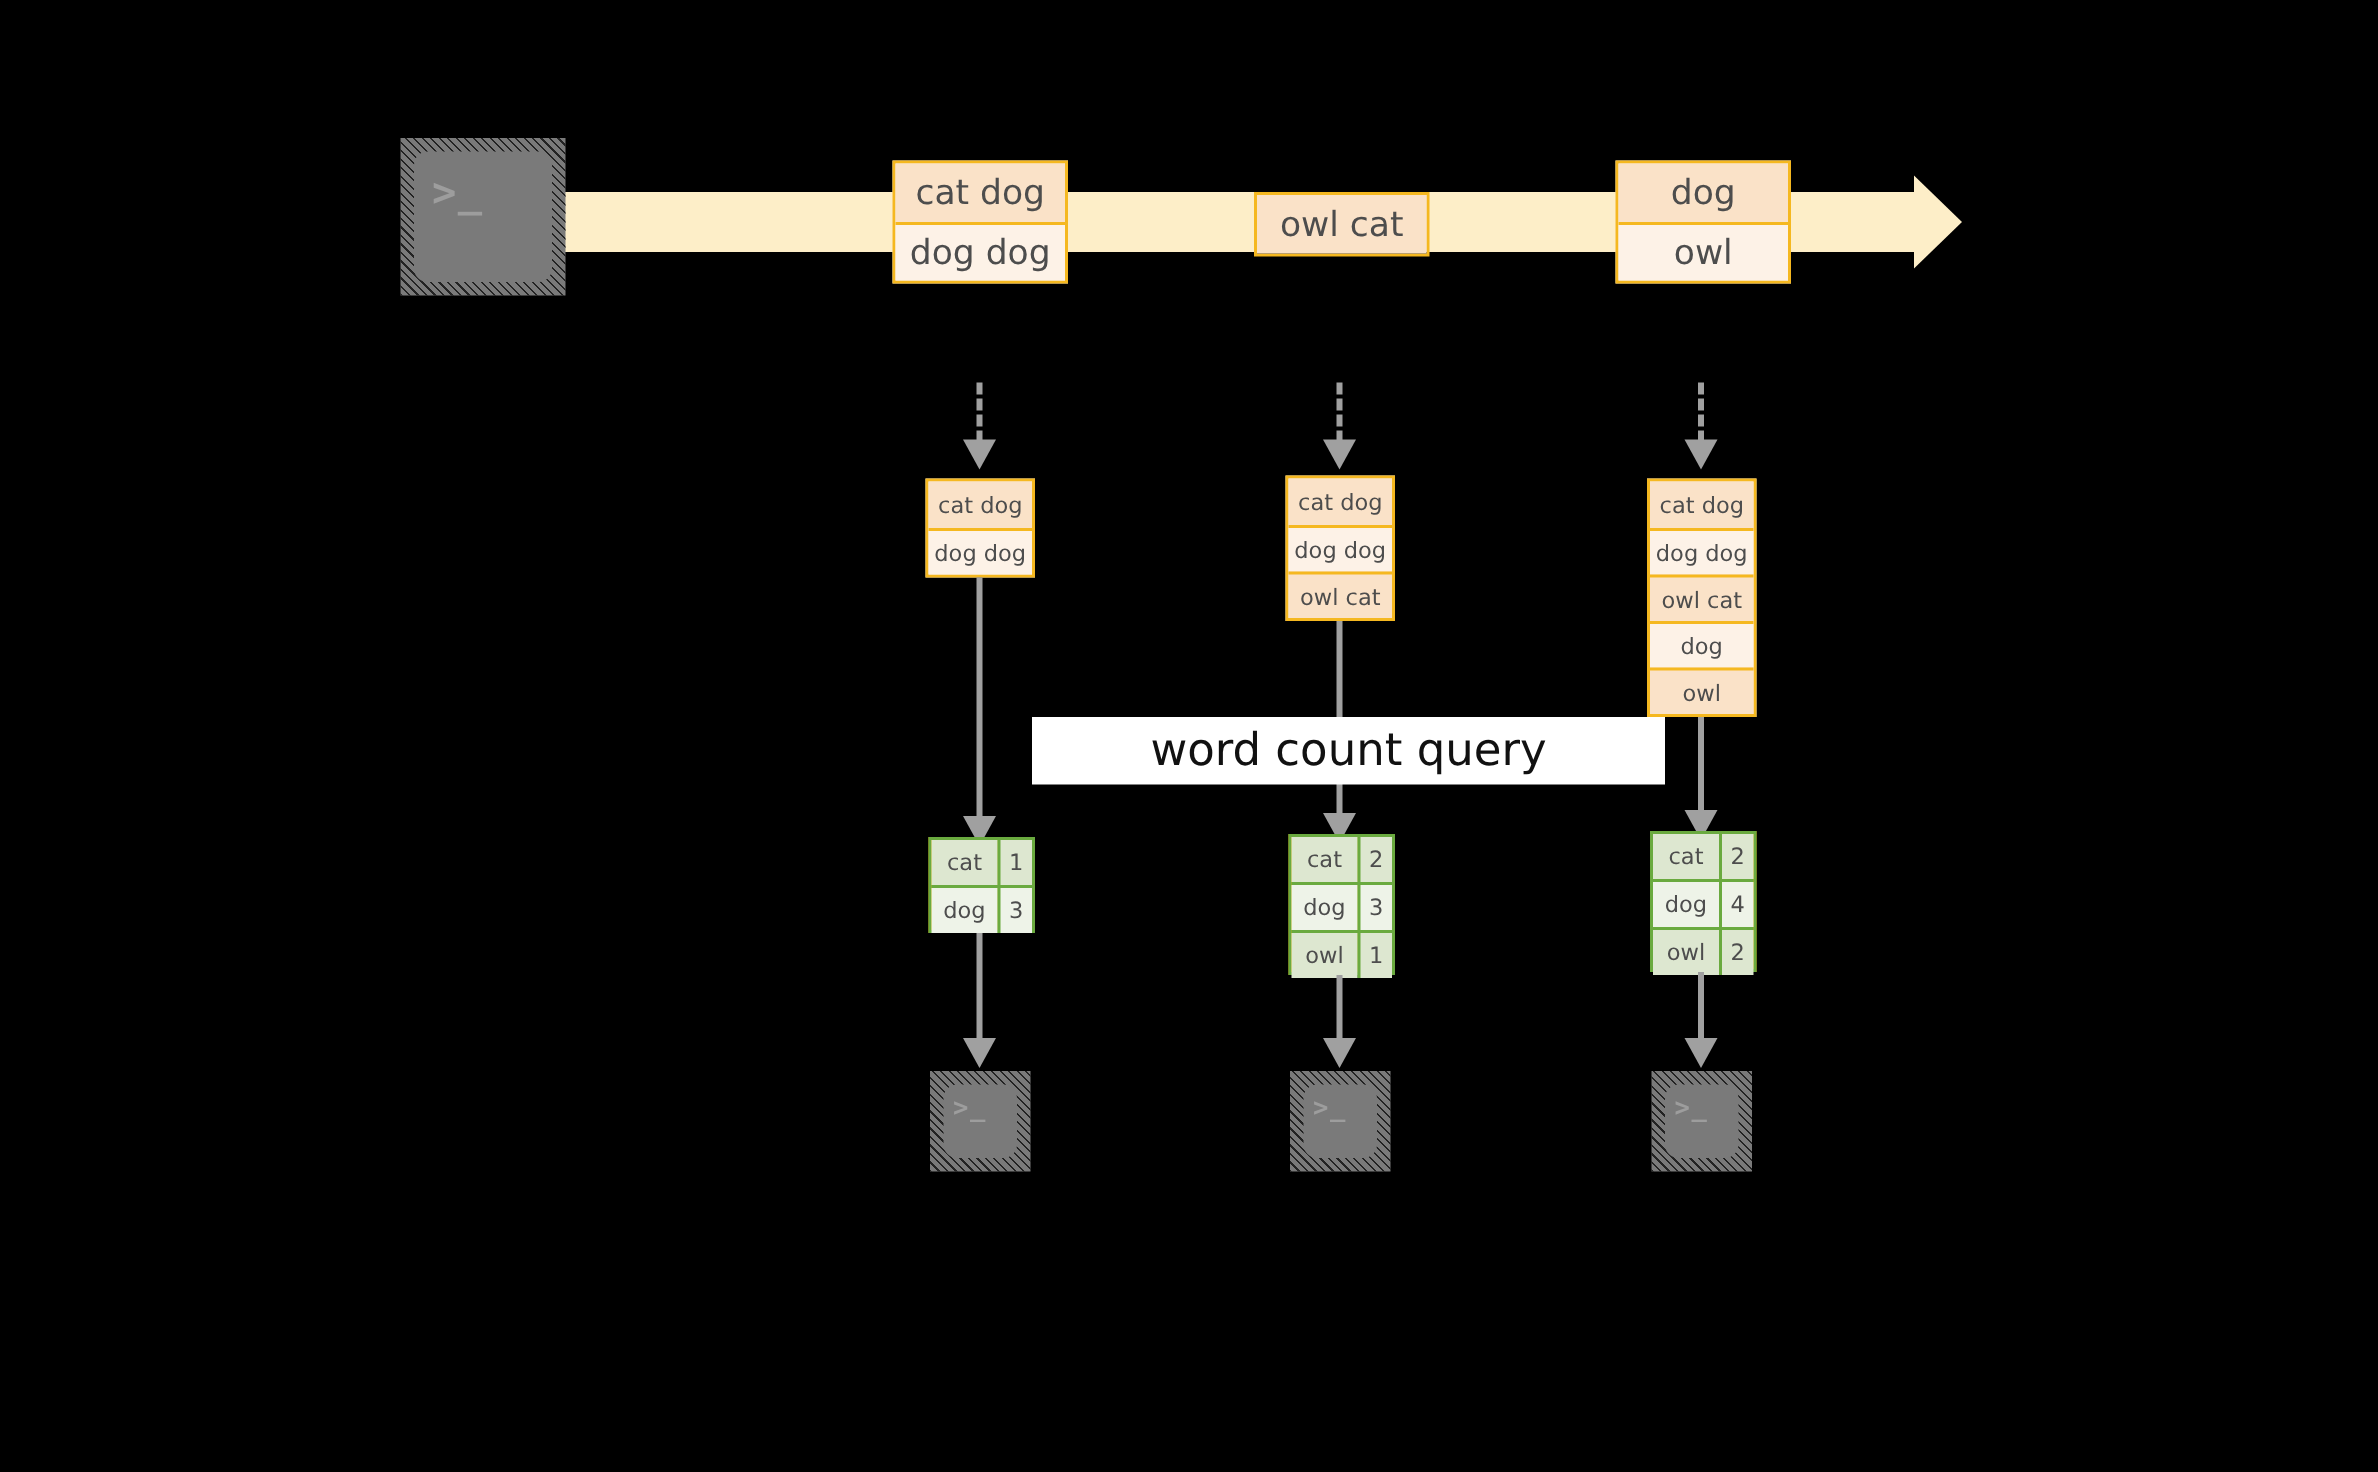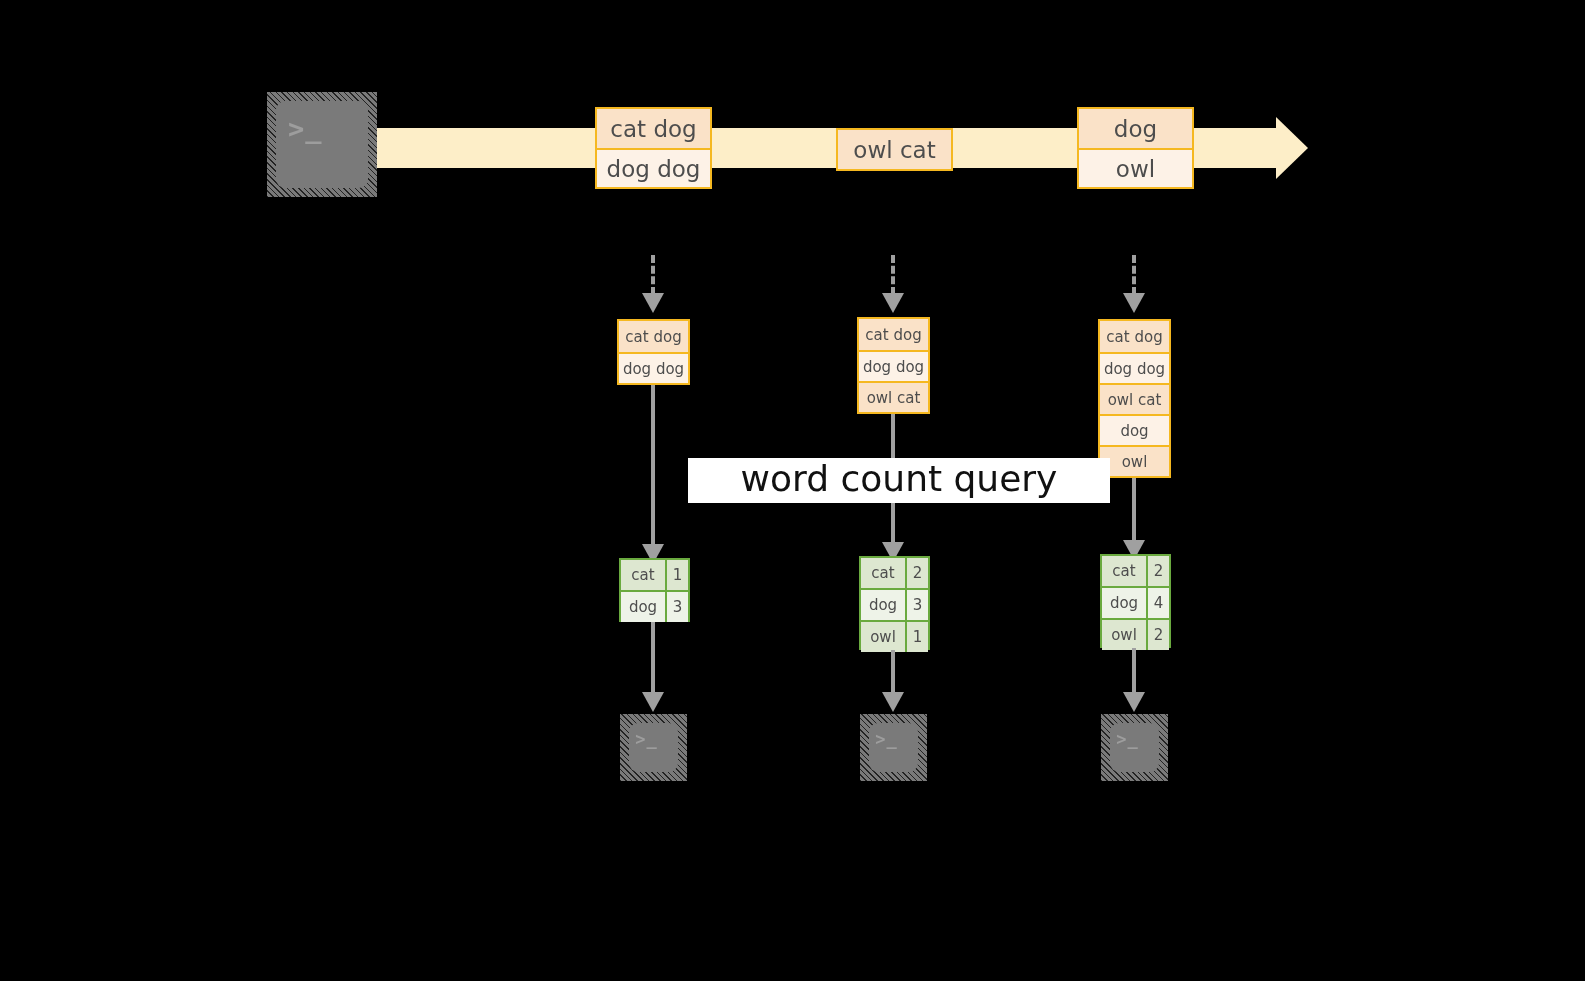--- a/index.html
+++ b/index.html
@@ -129,24 +129,25 @@
     border-left: 11px solid transparent;
     border-right: 11px solid transparent;
     border-top: 20px solid #a0a0a0;
   }
 
   
   .banner {
     position: absolute;
     background: #ffffff;
     display: flex;
-    align-items: flex-start;
+    align-items: center;
     justify-content: center;
     color: #111111;
-    font-size: 36px;
+    font-size: 30px;
+    margin-top: 20px;
   }
 </style>
 </head>
 <body>
 
 <div id="canvas">
 
   <div class="stream-band" style="left:368px; top:128px; width:915px; height:40px;"></div>
   <div class="stream-head" style="left:1276px; top:117px;"></div>
 

